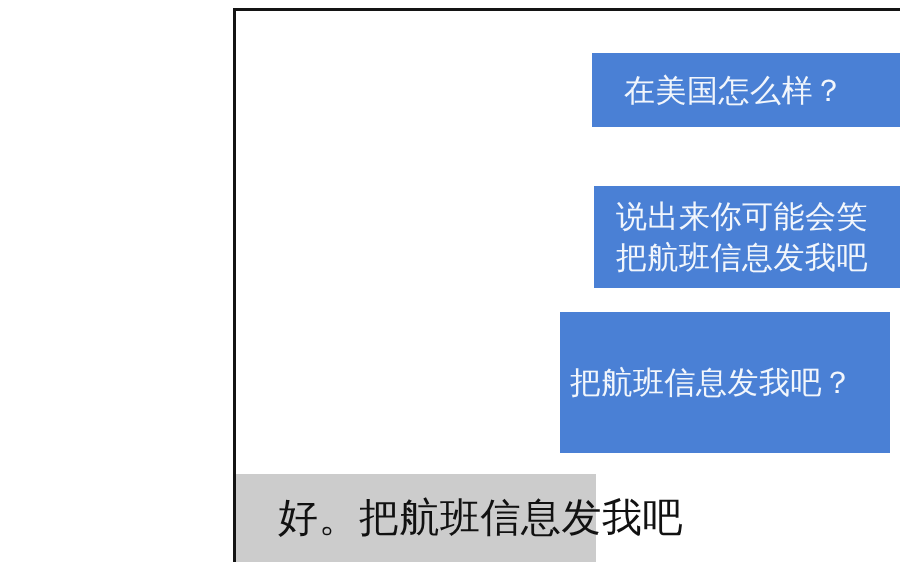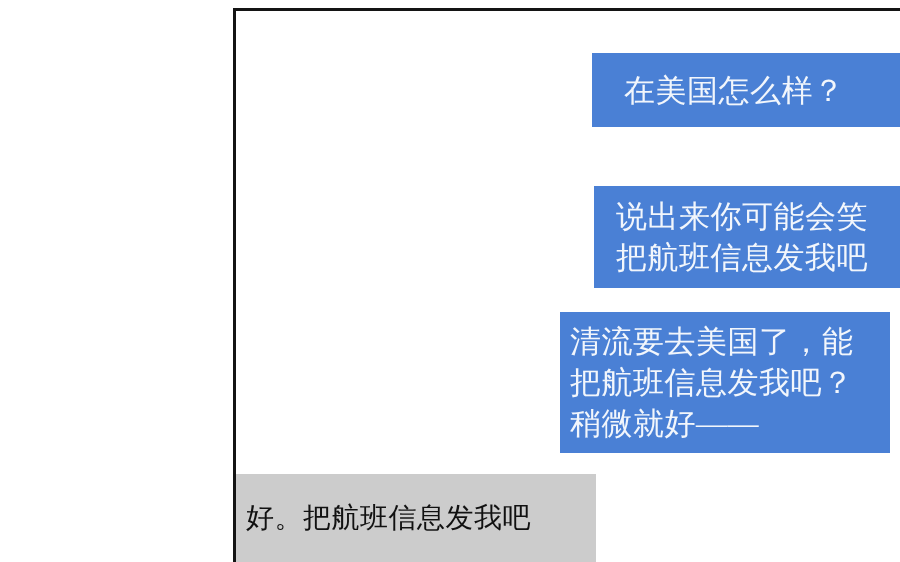--- a/index.html
+++ b/index.html
@@ -51,22 +51,23 @@
     font-size: 31px;
     line-height: 41px;
   }
 
   
   .bubble.incoming {
     background: #cccccc;
     color: #111111;
   }
   .bubble.incoming .bubble-line {
-    font-size: 28px;
+    font-size: 40px;
     line-height: 42px;
+    margin-left: 32px;
   }
 
   #bubble-1 {
     left: 592px;
     top: 53px;
     width: 308px;
     height: 74px;
     padding: 0 0 0 32px;
   }
   #bubble-2 {
@@ -101,22 +102,20 @@
   <div class="bubble outgoing" id="bubble-1">
     <div class="bubble-line">在美国怎么样？</div>
   </div>
 
   <div class="bubble outgoing" id="bubble-2">
     <div class="bubble-line">说出来你可能会笑</div>
     <div class="bubble-line">把航班信息发我吧</div>
   </div>
 
   <div class="bubble outgoing" id="bubble-3">
-    <div class="bubble-line">清流要去美国了，能</div>
     <div class="bubble-line">把航班信息发我吧？</div>
-    <div class="bubble-line">稍微就好——</div>
   </div>
 
   <div class="bubble incoming" id="bubble-4">
     <div class="bubble-line">好。把航班信息发我吧</div>
   </div>
 
 </div>
 
 </body></html>

